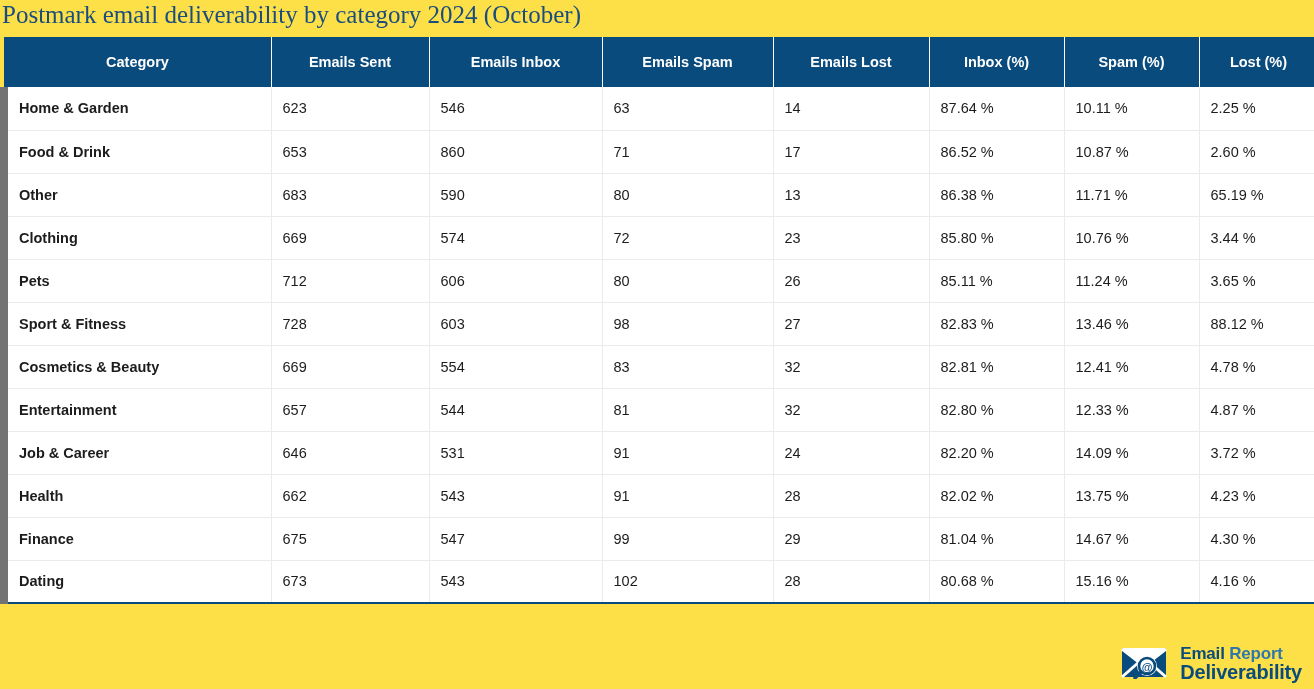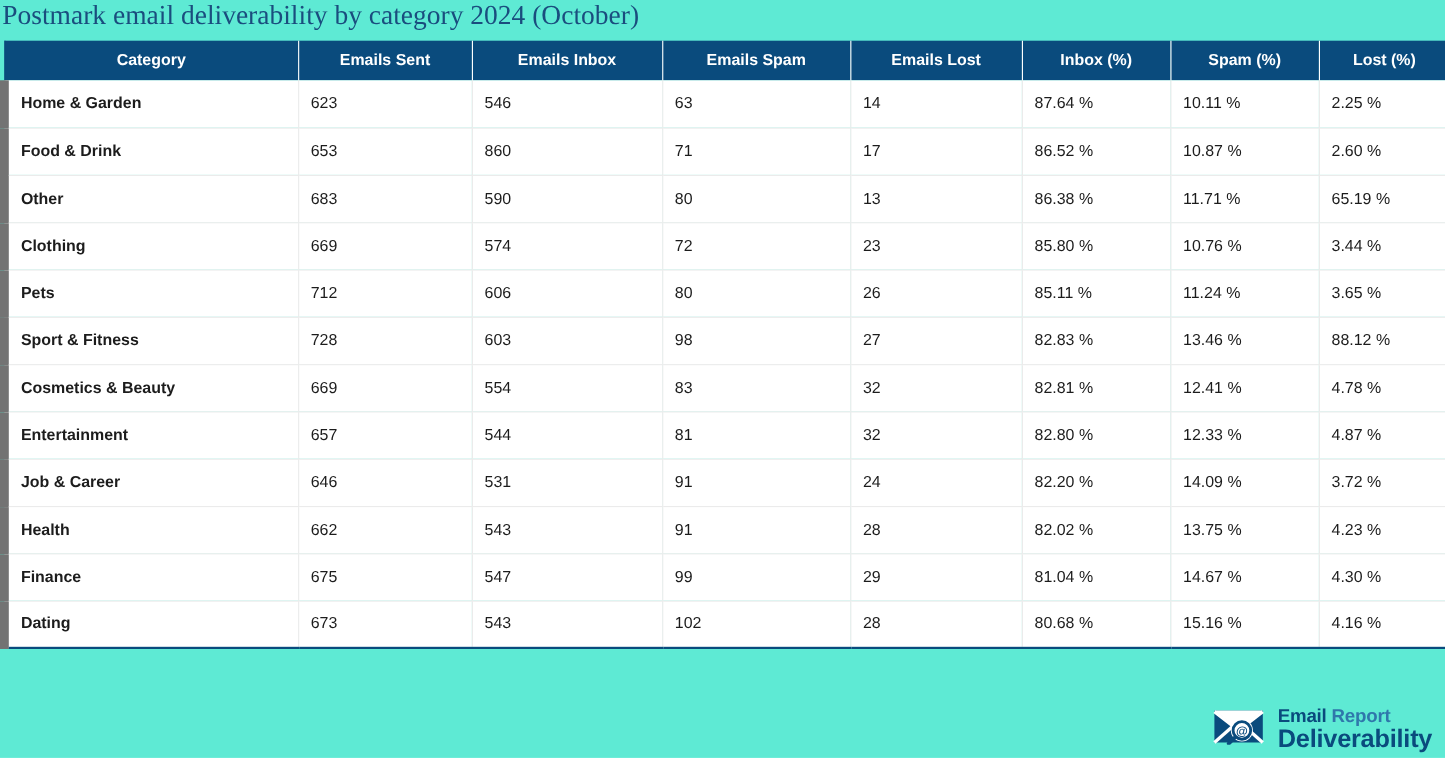--- a/index.html
+++ b/index.html
@@ -7,21 +7,21 @@
     margin: 0; padding: 0;
     width: 1314px; height: 689px;
     background: #ffffff;
     font-family: "Liberation Sans", sans-serif;
     overflow: hidden;
   }
   #page {
     position: relative;
     width: 1314px;
     height: 689px;
-    background: #5eead4;
+    background: #fde047;
   }
   .page-title {
     font-family: "Liberation Serif", serif;
     font-size: 25px;
     line-height: 30px;
     color: #1a4d7e;
     padding: 0 0 0 2px;
     margin: 0;
     font-weight: 400;
     height: 32px;
@@ -32,21 +32,21 @@
     width: 1314px;
     table-layout: fixed;
     margin-top: 5px;
   }
   table.data-table thead th {
     background: #0a4b7d;
     color: #ffffff;
     font-weight: bold;
     font-size: 14.5px;
     text-align: center;
-    height: 36px;
+    height: 50px;
     padding: 0 6px;
     border-left: 1px solid #ffffff;
     border-right: 1px solid #ffffff;
     white-space: nowrap;
   }
   table.data-table thead th:first-child { border-left: 1px solid #0a4b7d; }
   table.data-table thead th:last-child  { border-right: 1px solid #0a4b7d; }
 
   table.data-table tbody td {
     height: 43px;
@@ -98,21 +98,21 @@
   }
   .logo-line1 {
     font-size: 17px;
     font-weight: bold;
     color: #0a4b7d;
     letter-spacing: -0.2px;
     white-space: nowrap;
   }
   .logo-line1 .lighter { color: #2f77ab; font-weight: bold; }
   .logo-line2 {
-    font-size: 23px;
+    font-size: 20px;
     font-weight: bold;
     color: #0a4b7d;
     letter-spacing: -0.2px;
     white-space: nowrap;
   }
 </style>
 </head>
 <body>
 
 <div id="page">

